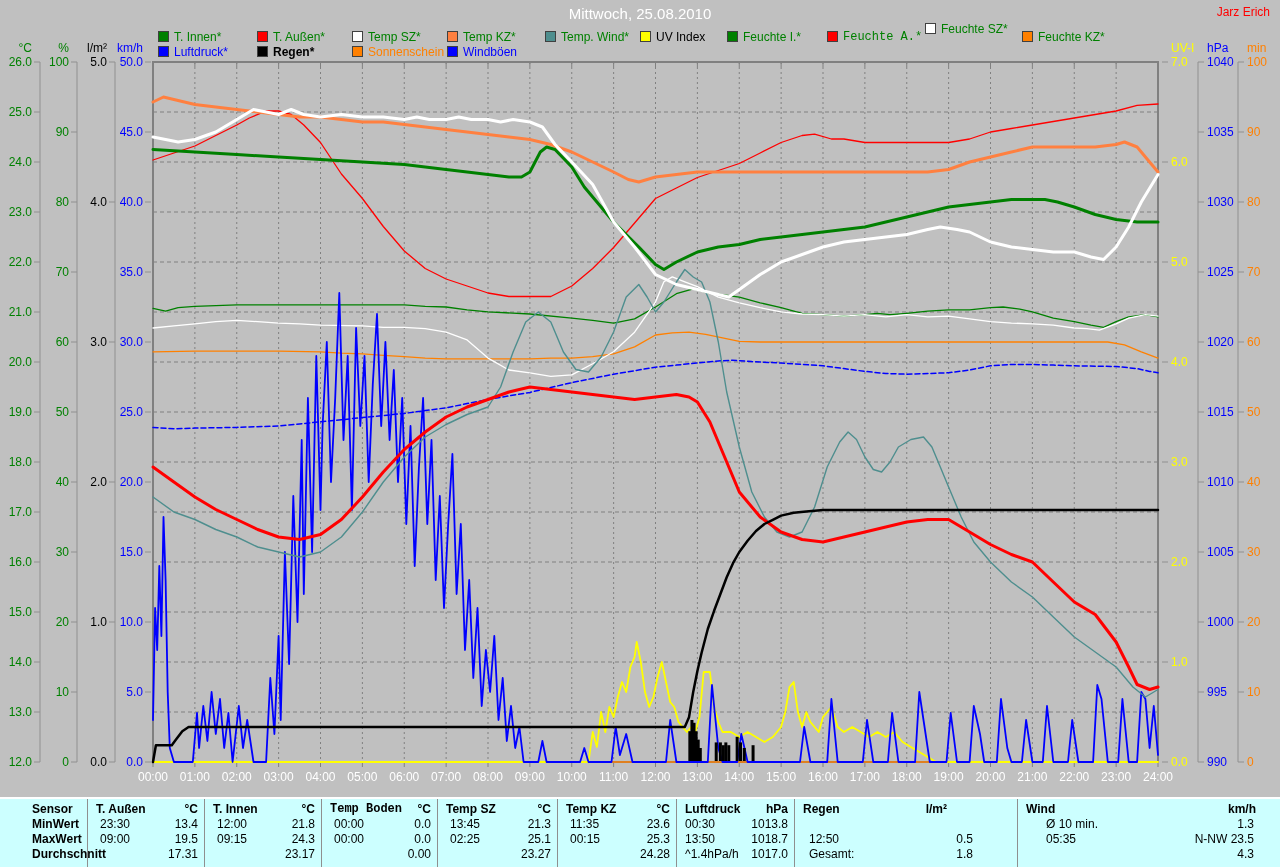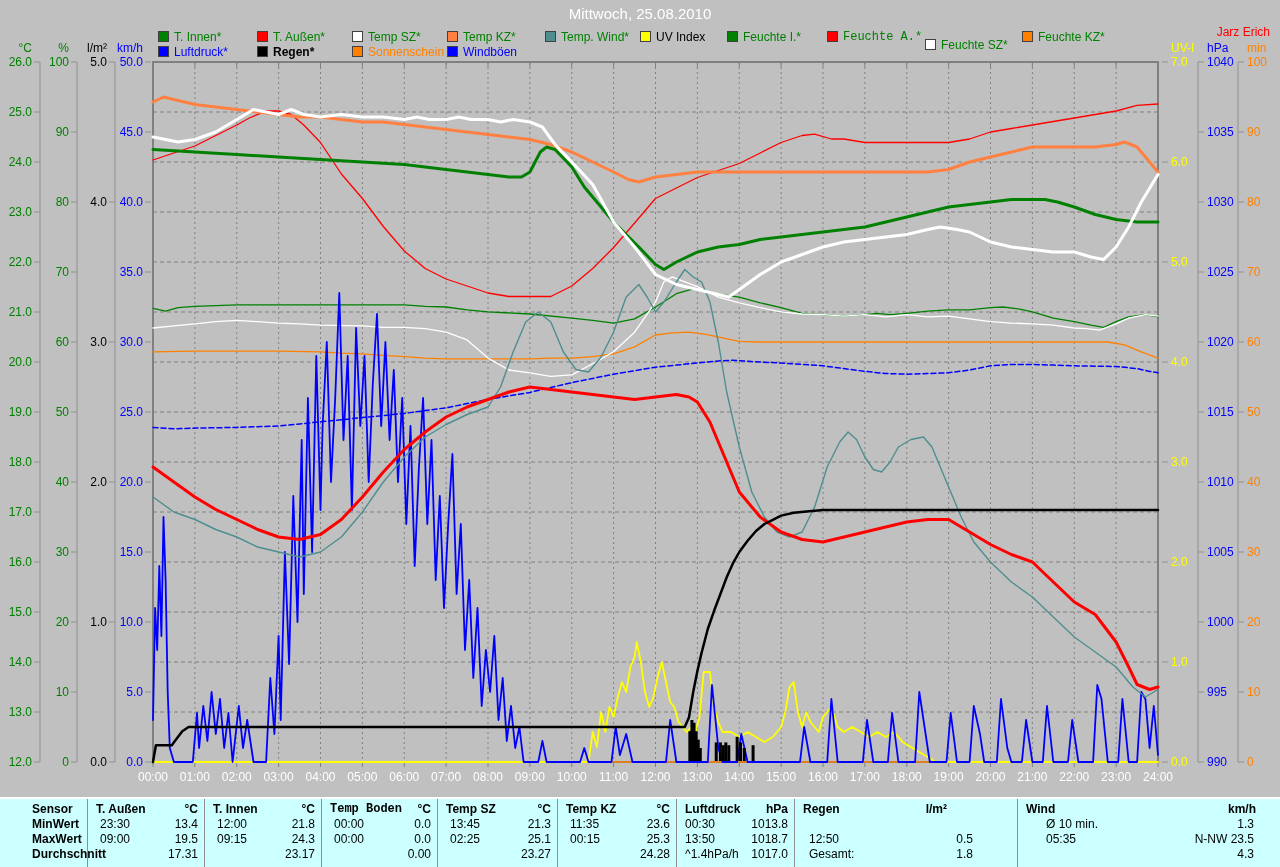--- a/index.html
+++ b/index.html
@@ -1,19 +1,19 @@
 <!DOCTYPE html>
 <html><head>
 <meta charset="utf-8">
 <style>
   html,body{margin:0;padding:0;background:#c0c0c0;}
   .screen{position:relative;width:1280px;height:867px;background:#c0c0c0;overflow:hidden;
           font-family:"Liberation Sans",sans-serif;color:#000;}
   .title{position:absolute;top:5px;left:0;width:1280px;text-align:center;color:#fff;font-size:15px;}
-  .watermark{position:absolute;top:5px;right:10px;color:#ff0000;font-size:12px;margin-top:20px;}
+  .watermark{position:absolute;top:5px;right:10px;color:#ff0000;font-size:12px;}
   .legend-item{position:absolute;display:flex;align-items:center;height:13px;font-size:12px;}
   .legend-swatch{width:11px;height:11px;margin-right:5px;border:1px solid #404040;box-sizing:border-box;}
   #chart-svg{position:absolute;top:0;left:0;}
   #stats-table{position:absolute;left:0;top:797px;width:1280px;height:70px;background:#ccffff;
                border-top:2px solid #ffffff;box-sizing:border-box;display:flex;font-size:12px;}
   .tcol{height:100%;border-right:1px solid #8f8f8f;box-sizing:border-box;padding-top:3px;}
   .tcol:last-child{border-right:none;}
   .trow{display:flex;justify-content:space-between;height:15px;line-height:15px;white-space:nowrap;}
   .thead{font-weight:bold;}
   .sensor-col .trow{font-weight:bold;padding-left:8px;}
@@ -351,21 +351,21 @@
         <span style="color: #000000;">UV Index</span>
       </div>
       <div class="legend-item" style="left: 727px; top: 30px;">
         <span class="legend-swatch" style="background: rgb(0, 128, 0);"></span>
         <span style="color: rgb(0, 128, 0);">Feuchte I.*</span>
       </div>
       <div class="legend-item" style="left: 827px; top: 30px; font-family: Liberation Mono, monospace;">
         <span class="legend-swatch" style="background: rgb(255, 0, 0);"></span>
         <span style="color: rgb(0, 128, 0);">Feuchte A.*</span>
       </div>
-      <div class="legend-item" style="left: 925px; top: 38px;">
+      <div class="legend-item" style="left: 925px; top: 22px;">
         <span class="legend-swatch" style="background: rgb(255, 255, 255);"></span>
         <span style="color: rgb(0, 128, 0);">Feuchte SZ*</span>
       </div>
       <div class="legend-item" style="left: 1022px; top: 30px;">
         <span class="legend-swatch" style="background: rgb(255, 128, 0);"></span>
         <span style="color: rgb(0, 128, 0);">Feuchte KZ*</span>
       </div>
       <div class="legend-item" style="left: 158px; top: 45px;">
         <span class="legend-swatch" style="background: rgb(0, 0, 255);"></span>
         <span style="color: rgb(0, 0, 255);">Luftdruck*</span>

